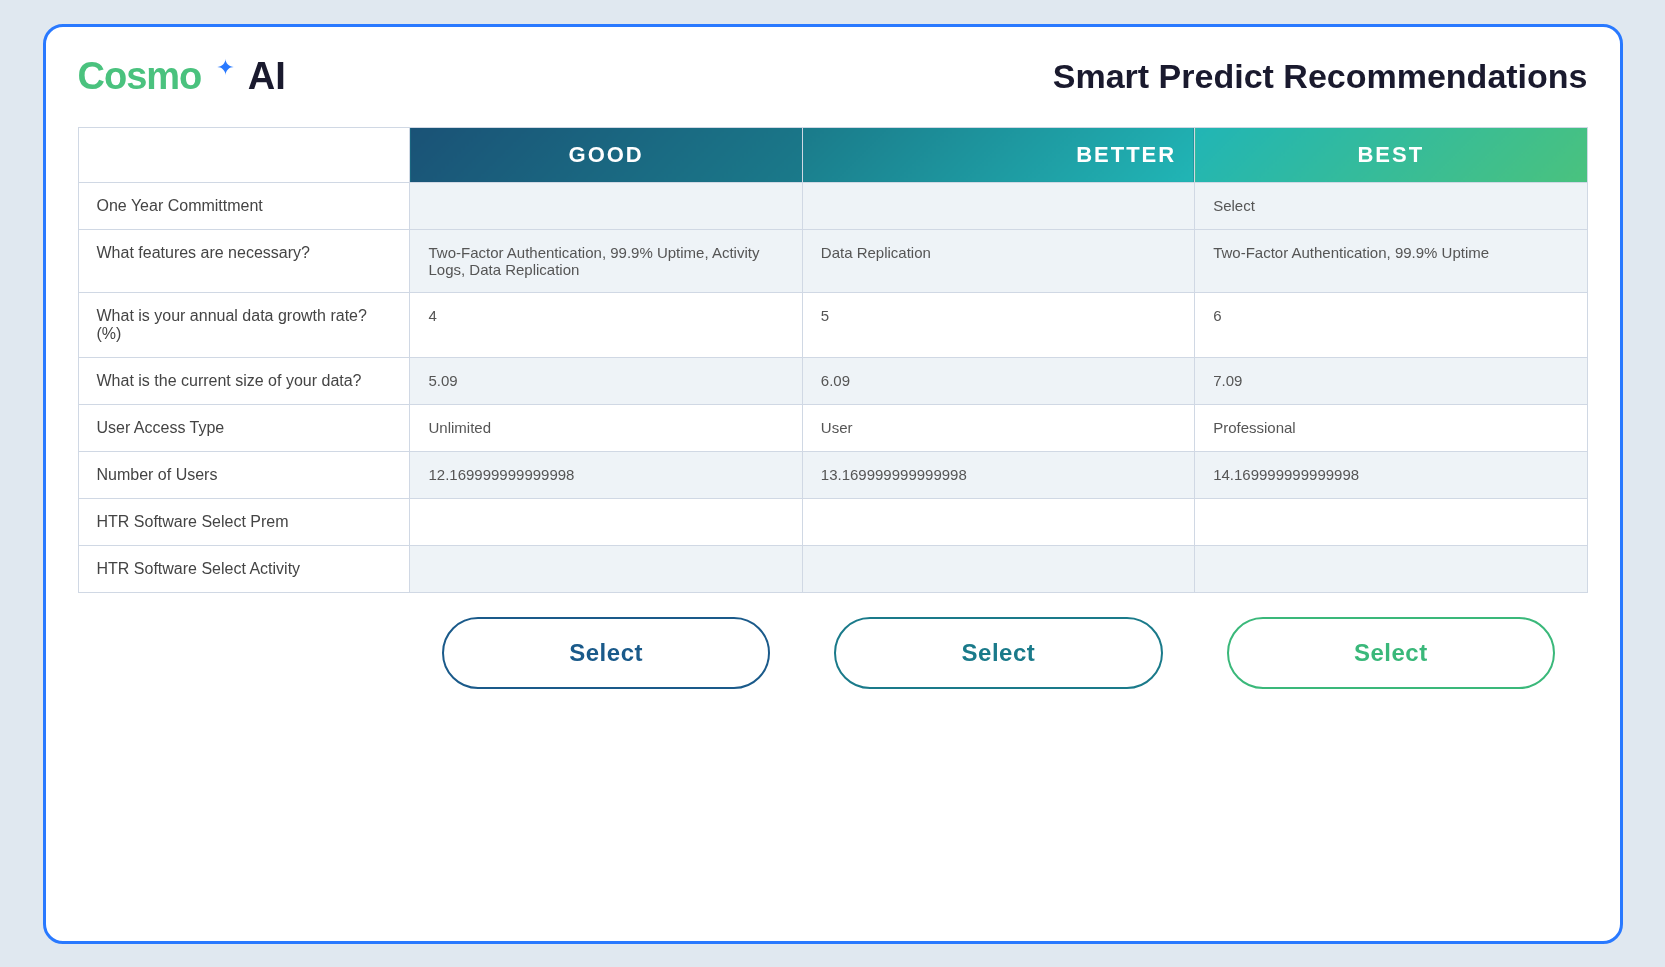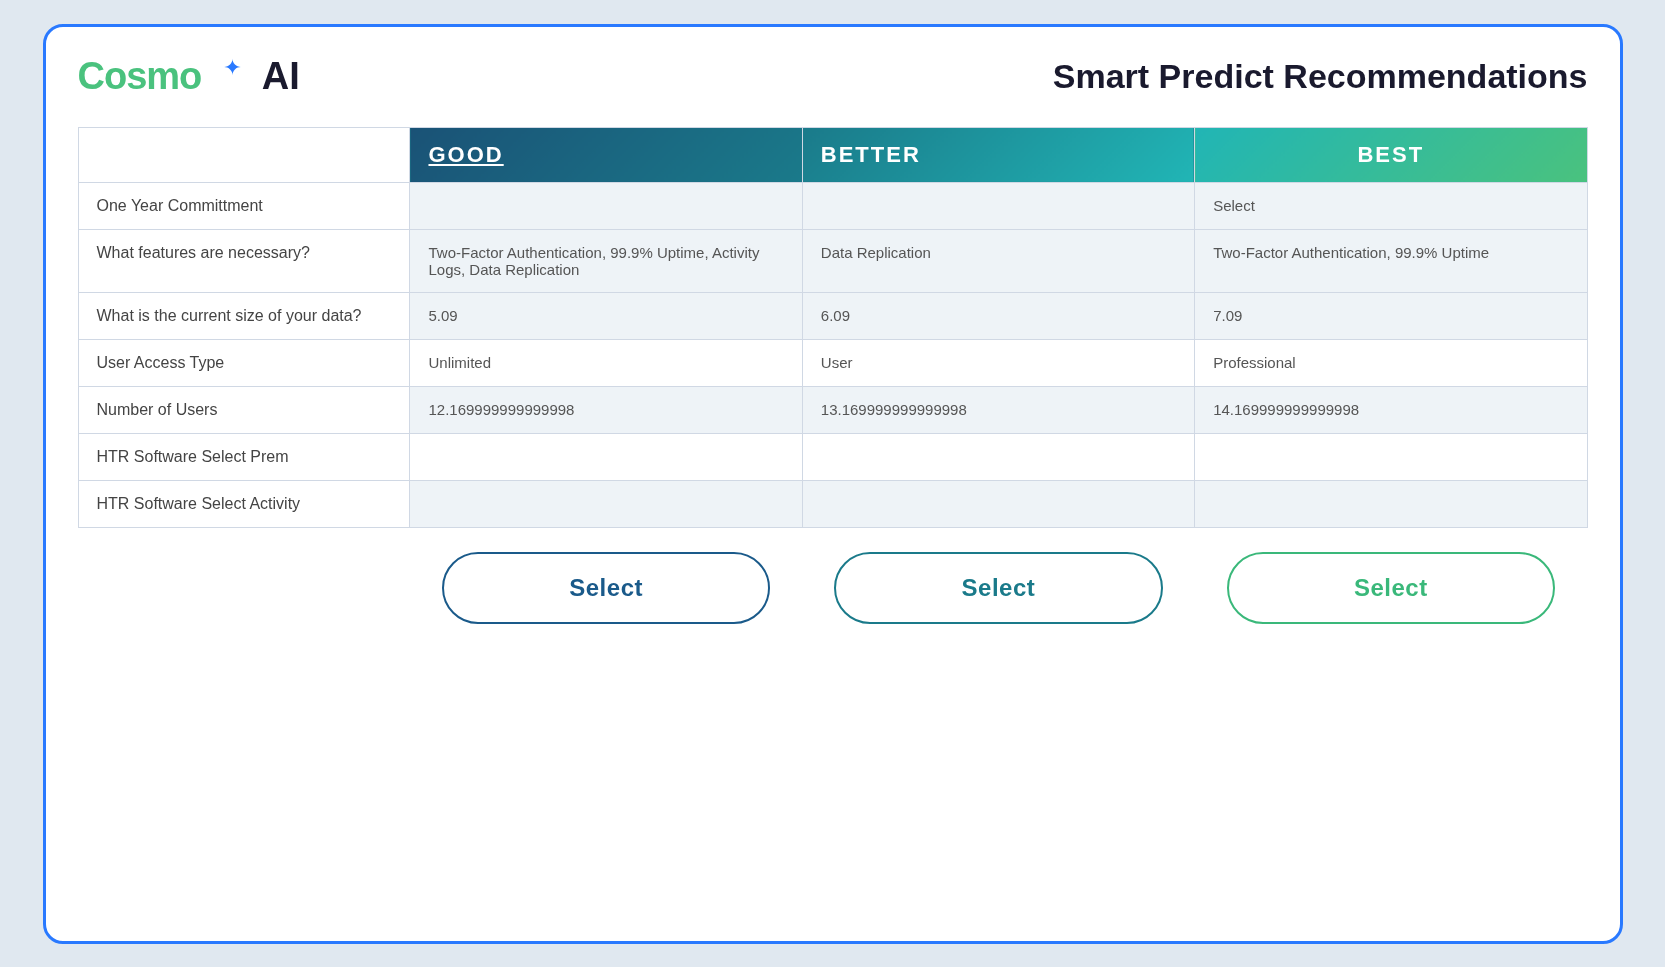--- a/index.html
+++ b/index.html
@@ -22,21 +22,21 @@
     }
     .header {
       display: flex;
       align-items: center;
       justify-content: space-between;
       margin-bottom: 28px;
     }
     .logo {
       display: flex;
       align-items: center;
-      gap: 20px;
+      gap: 13px;
     }
     .logo-text {
       font-size: 38px;
       font-weight: 700;
       color: #4ac27e;
       letter-spacing: -1px;
     }
     .logo-ai {
       font-size: 38px;
       font-weight: 700;
@@ -66,32 +66,31 @@
     .col-label { width: 22%; }
     .col-good { width: 26%; }
     .col-better { width: 26%; }
     .col-best { width: 26%; }
 
     .header-cell-good {
       background: linear-gradient(135deg, #1a5276 0%, #1a7a8a 100%);
       color: #fff;
       font-weight: 800;
       font-size: 22px;
-      text-align: left;
+      text-align: center;
       letter-spacing: 2px;
       border: none;
       padding: 22px 0;
-      text-decoration: underline;
     }
     .header-cell-better {
       background: linear-gradient(135deg, #1a7a8a 0%, #21b5b5 100%);
       color: #fff;
       font-weight: 800;
       font-size: 22px;
-      text-align: left;
+      text-align: right;
       letter-spacing: 2px;
       border: none;
       padding: 22px 0;
       margin-top: 32px;
     }
     .header-cell-best {
       background: linear-gradient(135deg, #21b5b5 0%, #4ac27e 100%);
       color: #fff;
       font-weight: 800;
       font-size: 22px;
@@ -188,20 +187,26 @@
       <td class="label-cell">One Year Committment</td>
       <td class="data-cell"></td>
       <td class="data-cell"></td>
       <td class="data-cell">Select</td>
     </tr>
         <tr class="row-odd">
       <td class="label-cell">What features are necessary?</td>
       <td class="data-cell">Two-Factor Authentication, 99.9% Uptime, Activity Logs, Data Replication</td>
       <td class="data-cell">Data Replication</td>
       <td class="data-cell">Two-Factor Authentication, 99.9% Uptime</td>
+    </tr>
+        <tr class="row-even">
+      <td class="label-cell">What is your annual data growth rate? (%)</td>
+      <td class="data-cell">4</td>
+      <td class="data-cell">5</td>
+      <td class="data-cell">6</td>
     </tr>
         <tr class="row-odd">
       <td class="label-cell">What is the current size of your data?</td>
       <td class="data-cell">5.09</td>
       <td class="data-cell">6.09</td>
       <td class="data-cell">7.09</td>
     </tr>
         <tr class="row-even">
       <td class="label-cell">User Access Type</td>
       <td class="data-cell">Unlimited</td>

